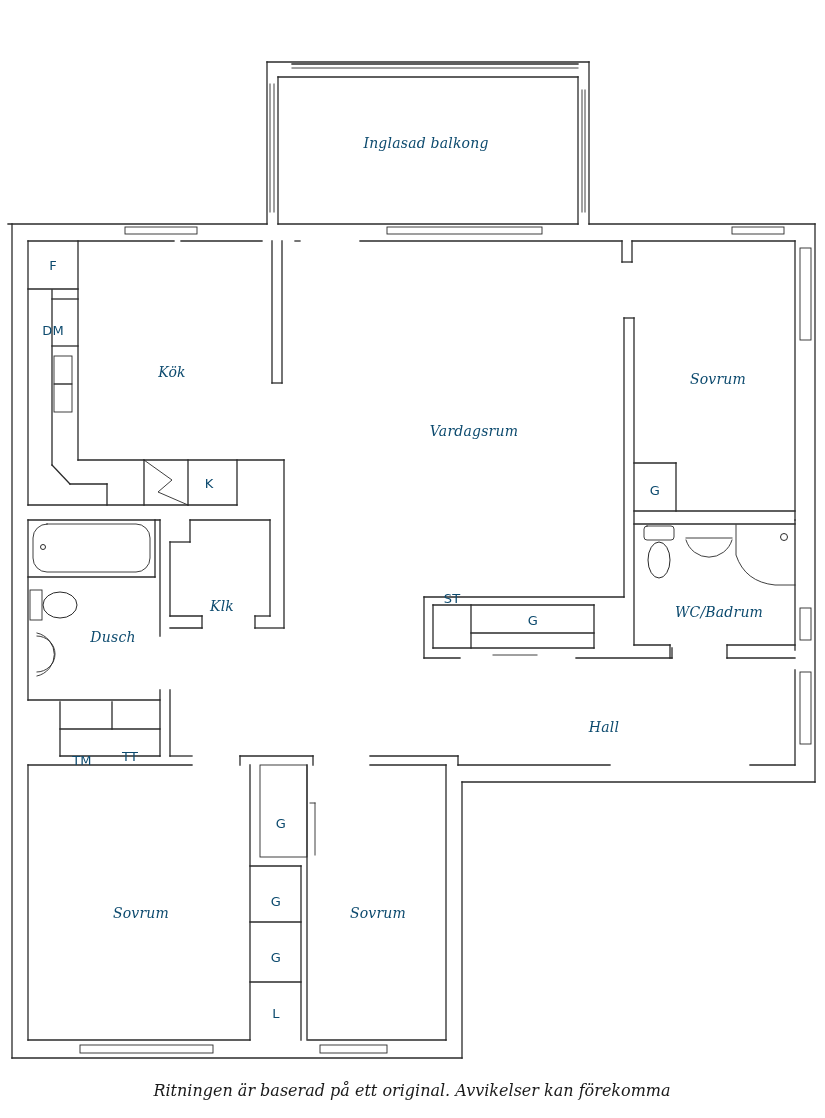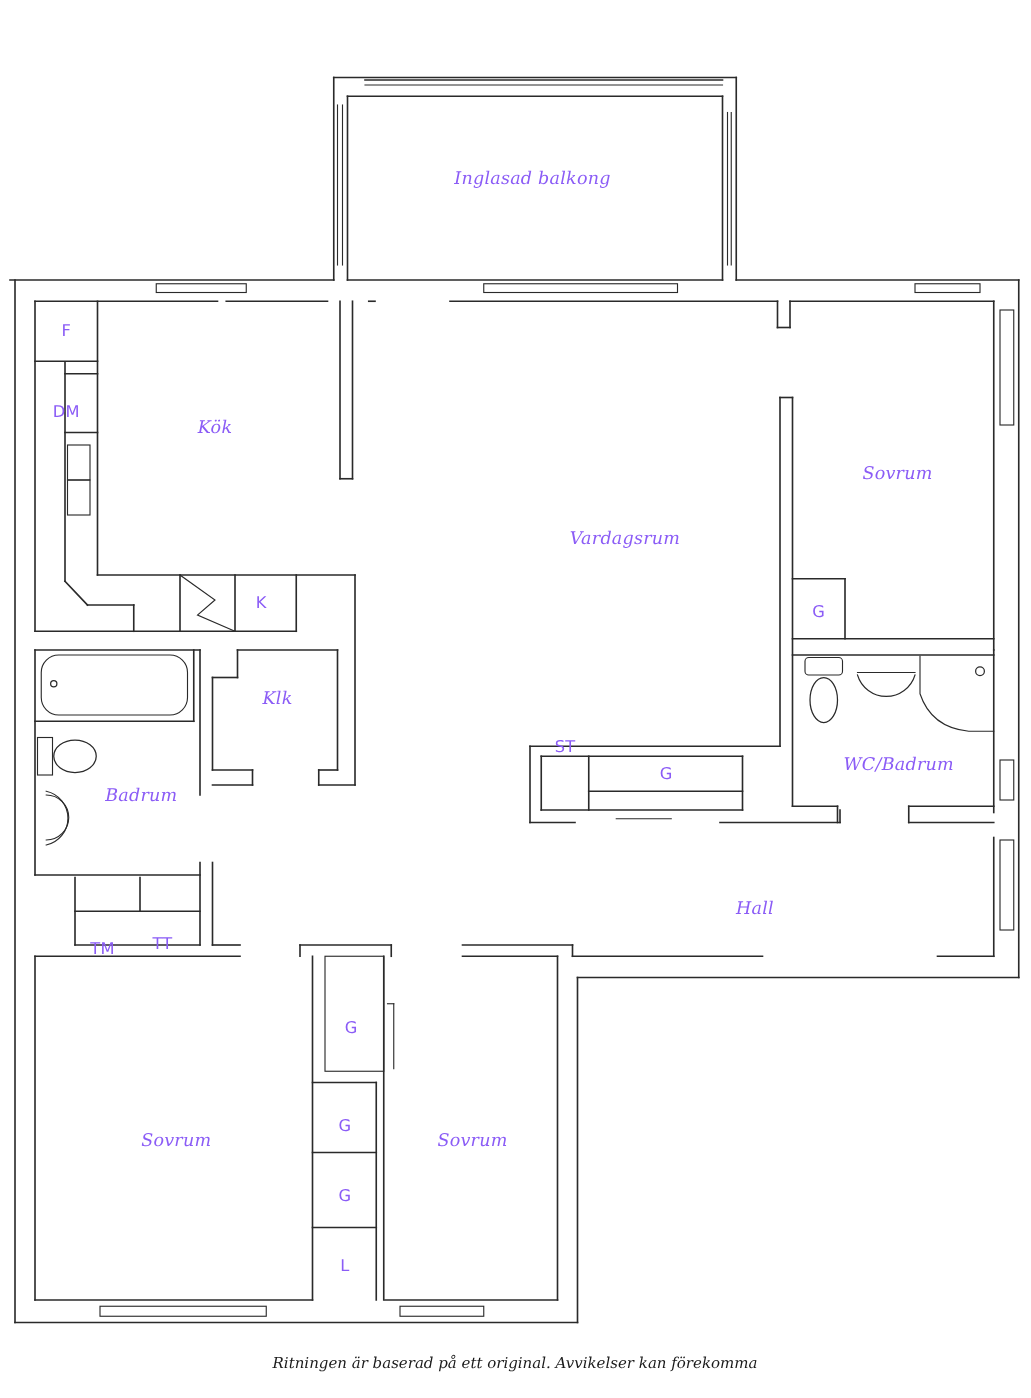--- a/index.html
+++ b/index.html
@@ -4,24 +4,24 @@
 <style>
   html, body { margin: 0; padding: 0; background: #ffffff; }
   body { width: 825px; height: 1118px; position: relative; overflow: hidden;
          font-family: "DejaVu Sans", sans-serif; color: #1a1a1a; }
   #plan { position: absolute; left: 0; top: 0; width: 825px; height: 1118px; }
   #plan line, #plan path, #plan rect, #plan polyline {
     stroke: #2a2a2a; stroke-width: 1.3; fill: none; stroke-linecap: square; }
   #plan .thin { stroke-width: 0.9; }
   .lbl { position: absolute; transform: translate(-50%, -50%);
          font-family: "DejaVu Serif", serif; font-style: italic;
-         font-size: 14px; white-space: nowrap; color: #8b5cf6; letter-spacing: 0.2px; }
+         font-size: 14px; white-space: nowrap; color: #0c4a6e; letter-spacing: 0.2px; }
   .lbl.small { font-size: 13px; font-style: normal; font-family: "DejaVu Sans", sans-serif; }
   .caption { position: absolute; left: 412px; top: 1090px; transform: translate(-50%, -50%);
-             font-family: "DejaVu Serif", serif; font-style: italic; font-size: 12px;
+             font-family: "DejaVu Serif", serif; font-style: italic; font-size: 16px;
              white-space: nowrap; color: #1a1a1a; }
 </style>
 </head>
 <body>
 
 <svg id="plan" viewBox="0 0 825 1118" xmlns="http://www.w3.org/2000/svg">
 
   <g>
     <line x1="267" y1="62" x2="589" y2="62"></line>
     <line x1="278" y1="77" x2="578" y2="77"></line>
@@ -193,25 +193,25 @@
     <line x1="310" y1="803" x2="315" y2="803" class="thin"></line>
     <line x1="315" y1="803" x2="315" y2="855" class="thin"></line>
     <line x1="250" y1="866" x2="301" y2="866"></line>
     <line x1="301" y1="866" x2="301" y2="1040"></line>
     <line x1="250" y1="922" x2="301" y2="922"></line>
     <line x1="250" y1="982" x2="301" y2="982"></line>
   </g>
 </svg>
 
 <div class="lbl" style="left:426px;top:143px">Inglasad balkong</div>
-<div class="lbl" style="left:172px;top:342px">Kök</div>
-<div class="lbl" style="left:500px;top:431px">Vardagsrum</div>
+<div class="lbl" style="left:172px;top:372px">Kök</div>
+<div class="lbl" style="left:474px;top:431px">Vardagsrum</div>
 <div class="lbl" style="left:718px;top:379px">Sovrum</div>
-<div class="lbl" style="left:222px;top:559px">Klk</div>
-<div class="lbl" style="left:113px;top:637px">Badrum</div>
+<div class="lbl" style="left:222px;top:606px">Klk</div>
+<div class="lbl" style="left:113px;top:637px">Dusch</div>
 <div class="lbl" style="left:719px;top:612px">WC/Badrum</div>
 <div class="lbl" style="left:604px;top:727px">Hall</div>
 <div class="lbl" style="left:141px;top:913px">Sovrum</div>
 <div class="lbl" style="left:378px;top:913px">Sovrum</div>
 
 <div class="lbl small" style="left:53px;top:265px">F</div>
 <div class="lbl small" style="left:53px;top:330px">DM</div>
 <div class="lbl small" style="left:209px;top:483px">K</div>
 <div class="lbl small" style="left:655px;top:490px">G</div>
 <div class="lbl small" style="left:452px;top:598px">ST</div>

